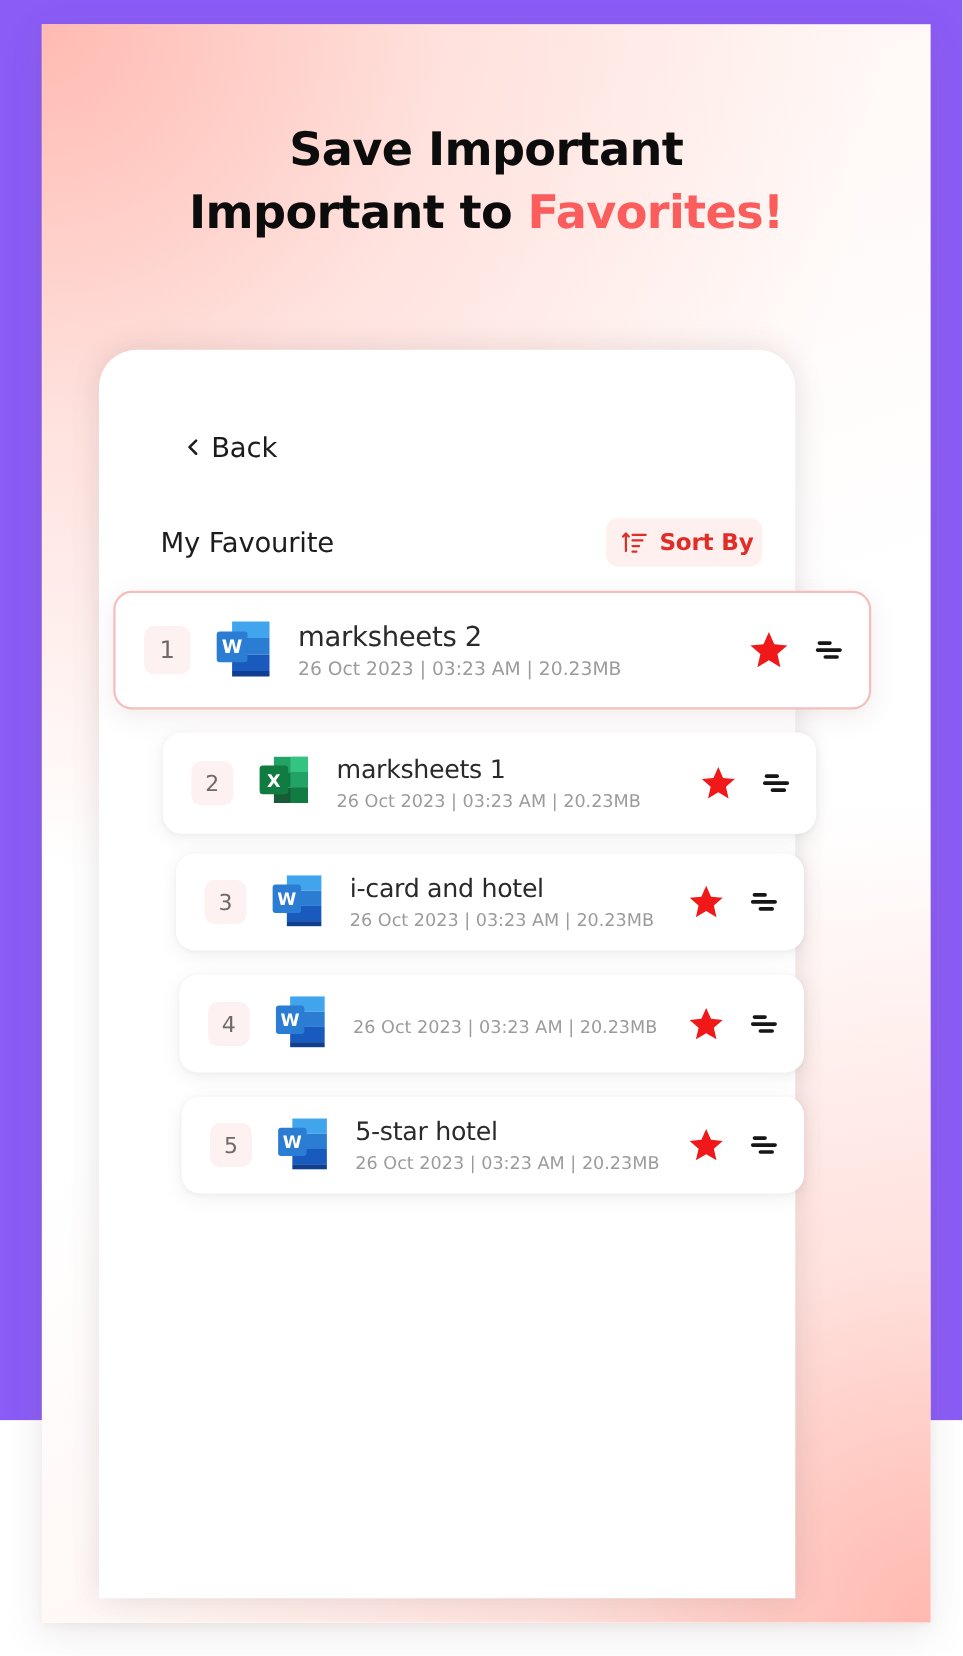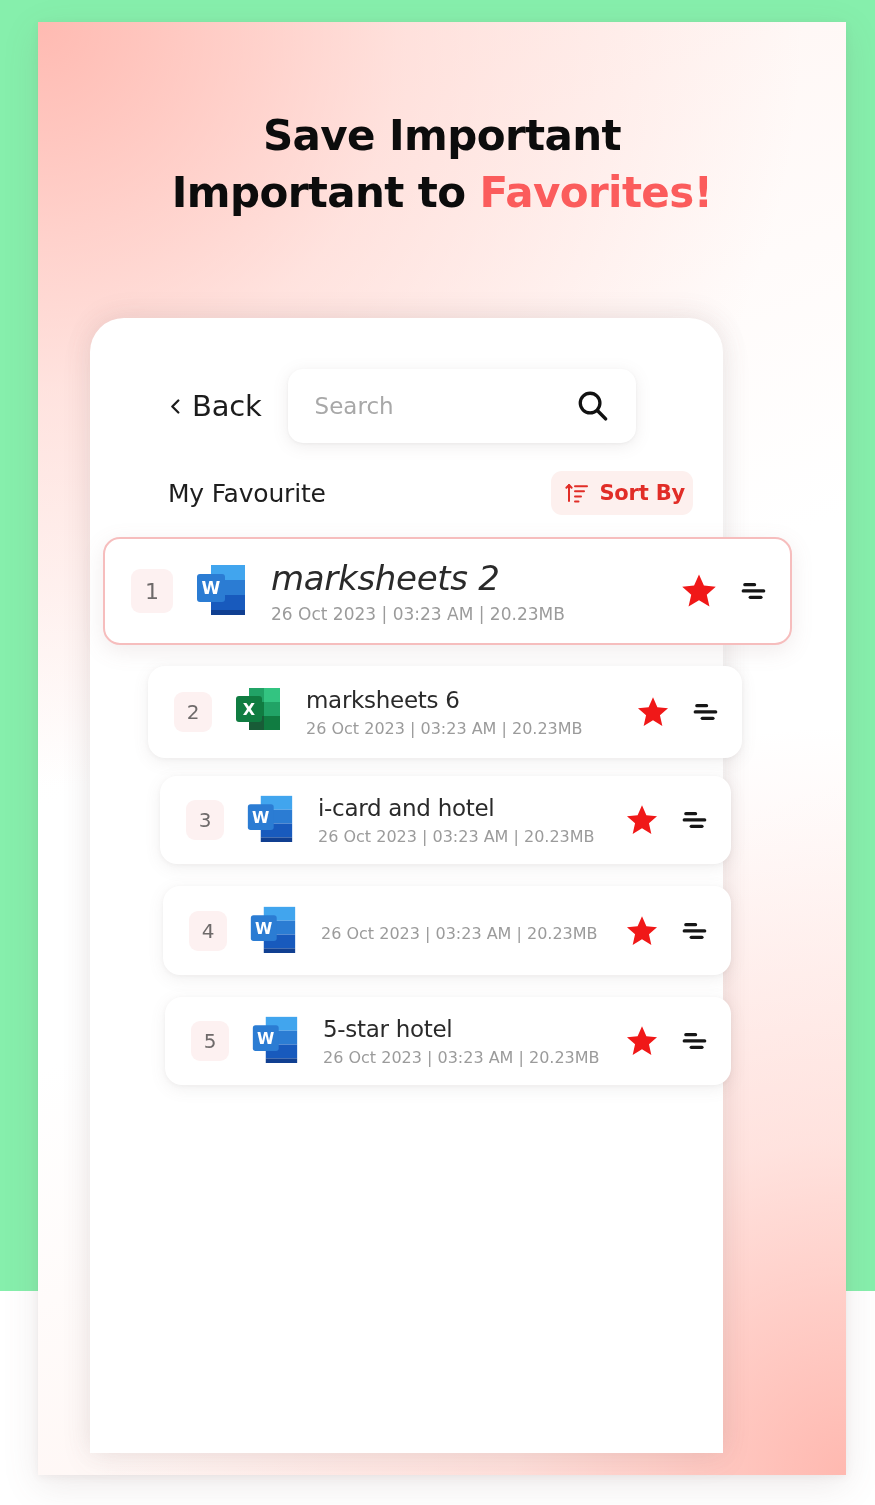--- a/index.html
+++ b/index.html
@@ -9,21 +9,21 @@
     height: 1505px;
     background: #ffffff;
     font-family: "Liberation Sans", sans-serif;
     overflow: hidden;
   }
 
   #stage {
     position: relative;
     width: 875px;
     height: 1291px;
-    background: #86efac;
+    background: #8b5cf6;
   }
 
   
   .poster {
     position: absolute;
     left: 38px;
     top: 22px;
     width: 808px;
     height: 1453px;
     background:
@@ -77,21 +77,21 @@
     align-items: center;
     gap: 9px;
     margin-left: 78px;
     cursor: pointer;
   }
   .chev {
     width: 15px; height: 15px;
     display: block;
   }
   .back-label {
-    font-size: 29px;
+    font-size: 25px;
     color: #1c1c1c;
     font-family: "DejaVu Sans", sans-serif;
     letter-spacing: -0.2px;
   }
   .search-wrap {
     position: relative;
     margin-left: 26px;
     width: 348px;
     height: 74px;
     background: #ffffff;
@@ -123,21 +123,21 @@
   .section-row {
     position: absolute;
     left: 90px;
     top: 466px;
     width: 633px;
     height: 54px;
     display: flex;
     align-items: center;
   }
   .section-title {
-    margin-left: 78px;
+    margin-left: 56px;
     font-size: 25px;
     color: #1d1d1d;
     font-family: "DejaVu Sans", sans-serif;
     letter-spacing: -0.2px;
   }
   .sort-btn {
     margin-left: auto;
     margin-right: 30px;
     display: flex;
     align-items: center;
@@ -216,21 +216,21 @@
     cursor: pointer;
   }
 
   
   #row-1 { left: 103px; top: 537px; width: 689px; height: 108px; }
   #row-2 { left: 148px; top: 666px; width: 594px; height: 92px;  }
   #row-3 { left: 160px; top: 776px; width: 571px; height: 88px;  }
   #row-4 { left: 163px; top: 886px; width: 568px; height: 89px;  }
   #row-5 { left: 165px; top: 997px; width: 566px; height: 88px;  }
 
-  #row-1 .fname { font-size: 34px; font-style: italic; }
+  #row-1 .fname { font-size: 25px; }
   #row-1 .fsub  { font-size: 17px; }
   #row-1 .rank  { width: 42px; height: 44px; font-size: 22px; }
   #row-1 .star  { width: 38px; height: 38px; }
 </style>
 </head>
 <body>
 
 <div id="stage">
 
   <div class="poster">
@@ -245,27 +245,20 @@
   <div class="phone"></div>
 
   <div class="topbar">
     <div class="back-btn">
       <svg class="chev" viewBox="0 0 16 16">
         <path d="M11 1.6 L4.6 8 L11 14.4" fill="none" stroke="#1c1c1c" stroke-width="2.4" stroke-linecap="round" stroke-linejoin="round"></path>
       </svg>
       <span class="back-label">Back</span>
     </div>
 
-    <div class="search-wrap">
-      <input class="search-input" type="text" placeholder="Search" style="">
-      <svg class="search-icon" viewBox="0 0 28 28">
-        <circle cx="11.6" cy="11.6" r="8.1" fill="none" stroke="#111" stroke-width="2.7"></circle>
-        <line x1="17.6" y1="17.8" x2="24.4" y2="24.6" stroke="#111" stroke-width="2.9" stroke-linecap="round"></line>
-      </svg>
-    </div>
   </div>
 
   <div class="section-row">
     <div class="section-title">My Favourite</div>
     <button class="sort-btn">
       <svg class="sort-icon" viewBox="0 0 24 24">
         <path d="M4 20 L4 4 M4 4 L1.4 6.8 M4 4 L6.6 6.8" fill="none" stroke="#e12d27" stroke-width="2" stroke-linecap="round" stroke-linejoin="round"></path>
         <line x1="10" y1="5.2" x2="22" y2="5.2" stroke="#e12d27" stroke-width="2" stroke-linecap="round"></line>
         <line x1="10" y1="10.3" x2="19" y2="10.3" stroke="#e12d27" stroke-width="2" stroke-linecap="round"></line>
         <line x1="10" y1="15.4" x2="16" y2="15.4" stroke="#e12d27" stroke-width="2" stroke-linecap="round"></line>
@@ -311,21 +304,21 @@
           <rect x="15" y="18" width="31" height="14" fill="#107c41"></rect>
           <rect x="15" y="32" width="31" height="14" fill="#185c37"></rect>
           <rect x="30" y="4" width="16" height="14" fill="#33c481"></rect>
           <rect x="30" y="18" width="16" height="14" fill="#21a366"></rect>
           <rect x="30" y="32" width="16" height="14" fill="#107c41"></rect>
           <rect x="2" y="12" width="26" height="26" rx="3" fill="#107c41"></rect>
           <text x="15" y="31" font-family="DejaVu Sans, sans-serif" font-size="16" font-weight="700" fill="#ffffff" text-anchor="middle">X</text>
         </svg>
       </span>
       <div class="meta">
-        <div class="fname">marksheets 6</div>
+        <div class="fname">marksheets 1</div>
         <div class="fsub">26 Oct 2023 | 03:23 AM | 20.23MB</div>
       </div>
       <svg class="star" viewBox="0 0 24 24">
         <path d="M12 1.6 L15.1 8.6 L22.6 9.3 L16.9 14.3 L18.6 21.8 L12 17.8 L5.4 21.8 L7.1 14.3 L1.4 9.3 L8.9 8.6 Z" fill="#f01818"></path>
       </svg>
       <svg class="kebab" viewBox="0 0 26 26">
         <rect x="3" y="5.5" width="12" height="3.1" rx="1.5" fill="#161616"></rect>
         <rect x="1.5" y="11.4" width="22" height="3.1" rx="1.5" fill="#161616"></rect>
         <rect x="8" y="17.3" width="13" height="3.1" rx="1.5" fill="#161616"></rect>
       </svg>

